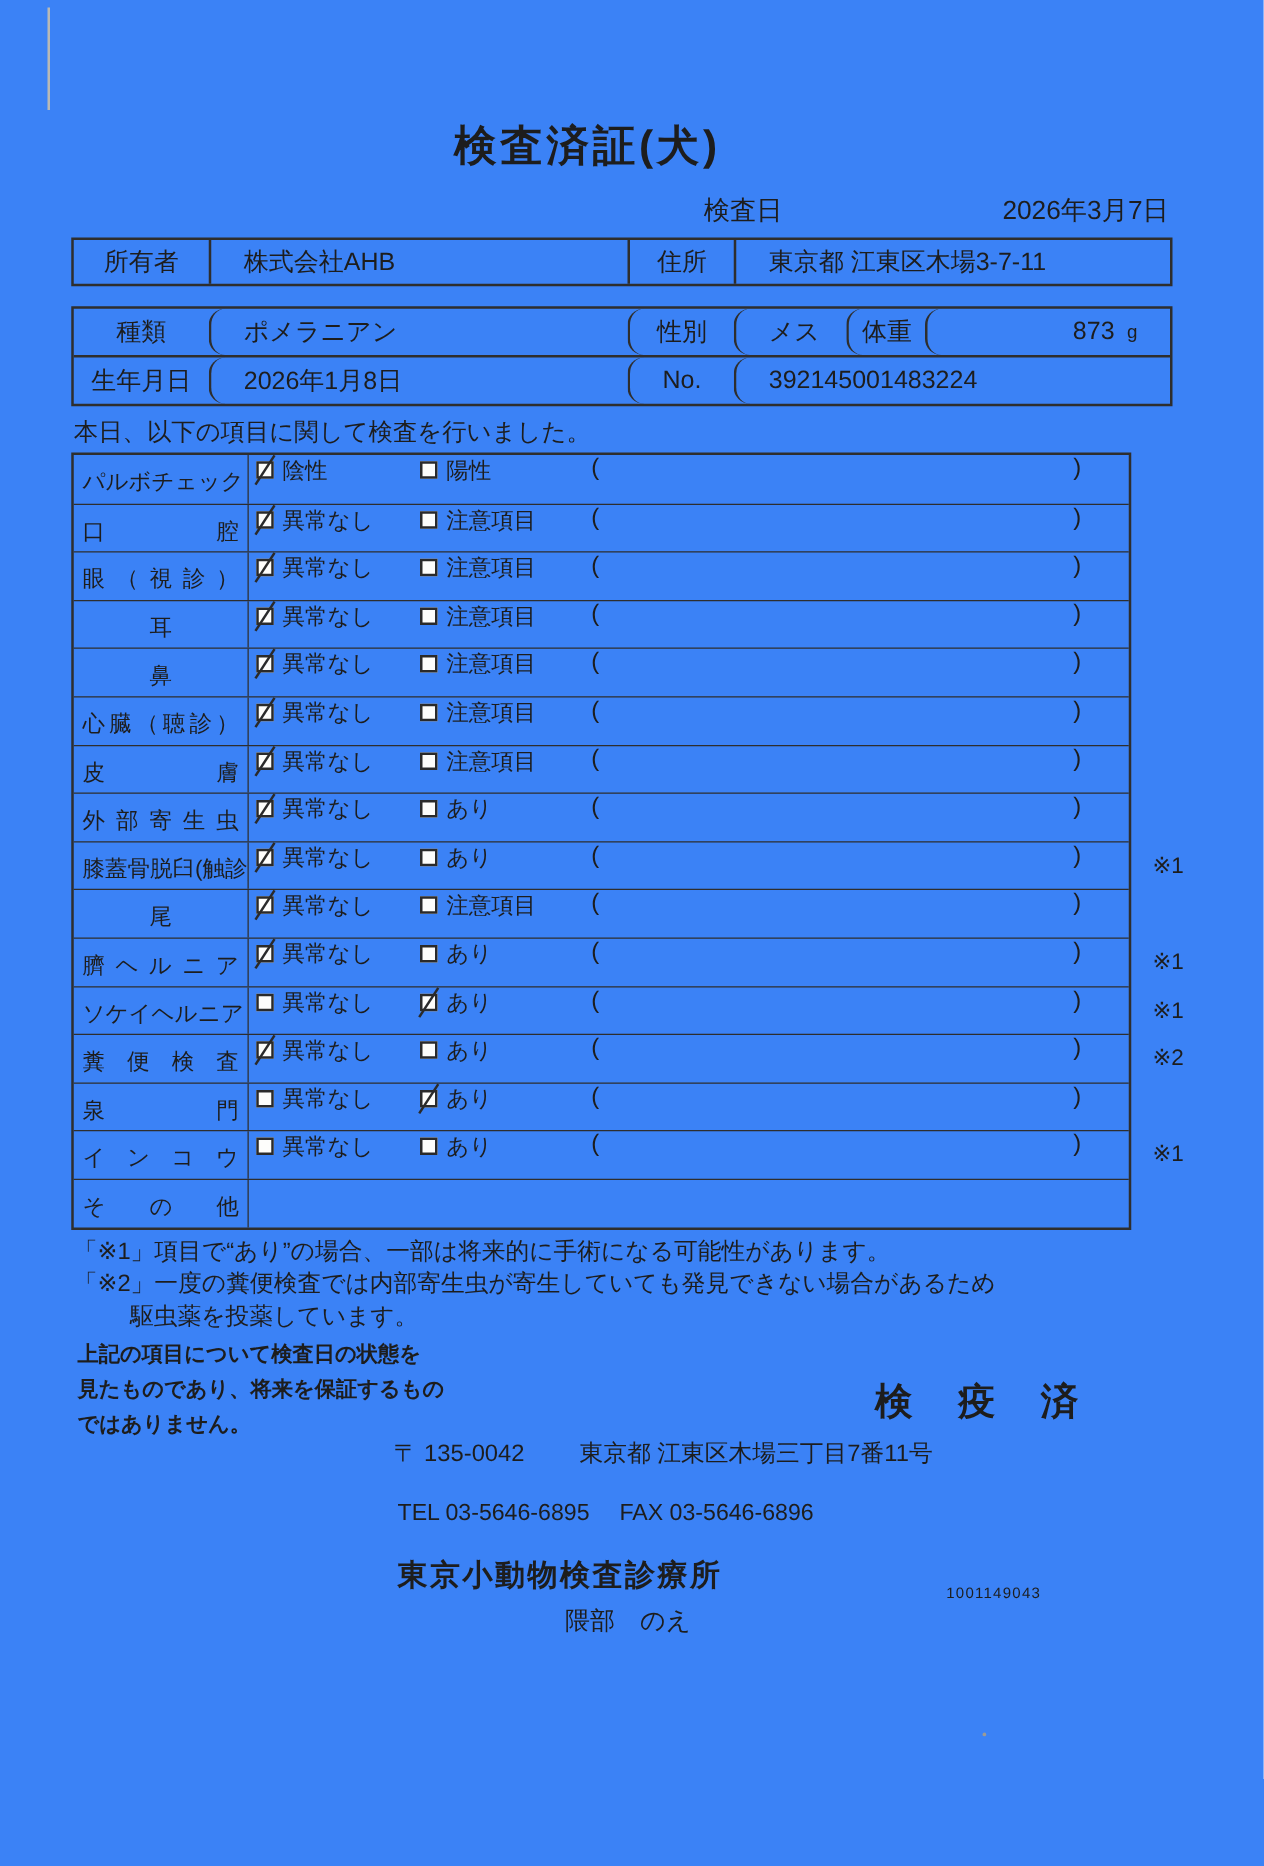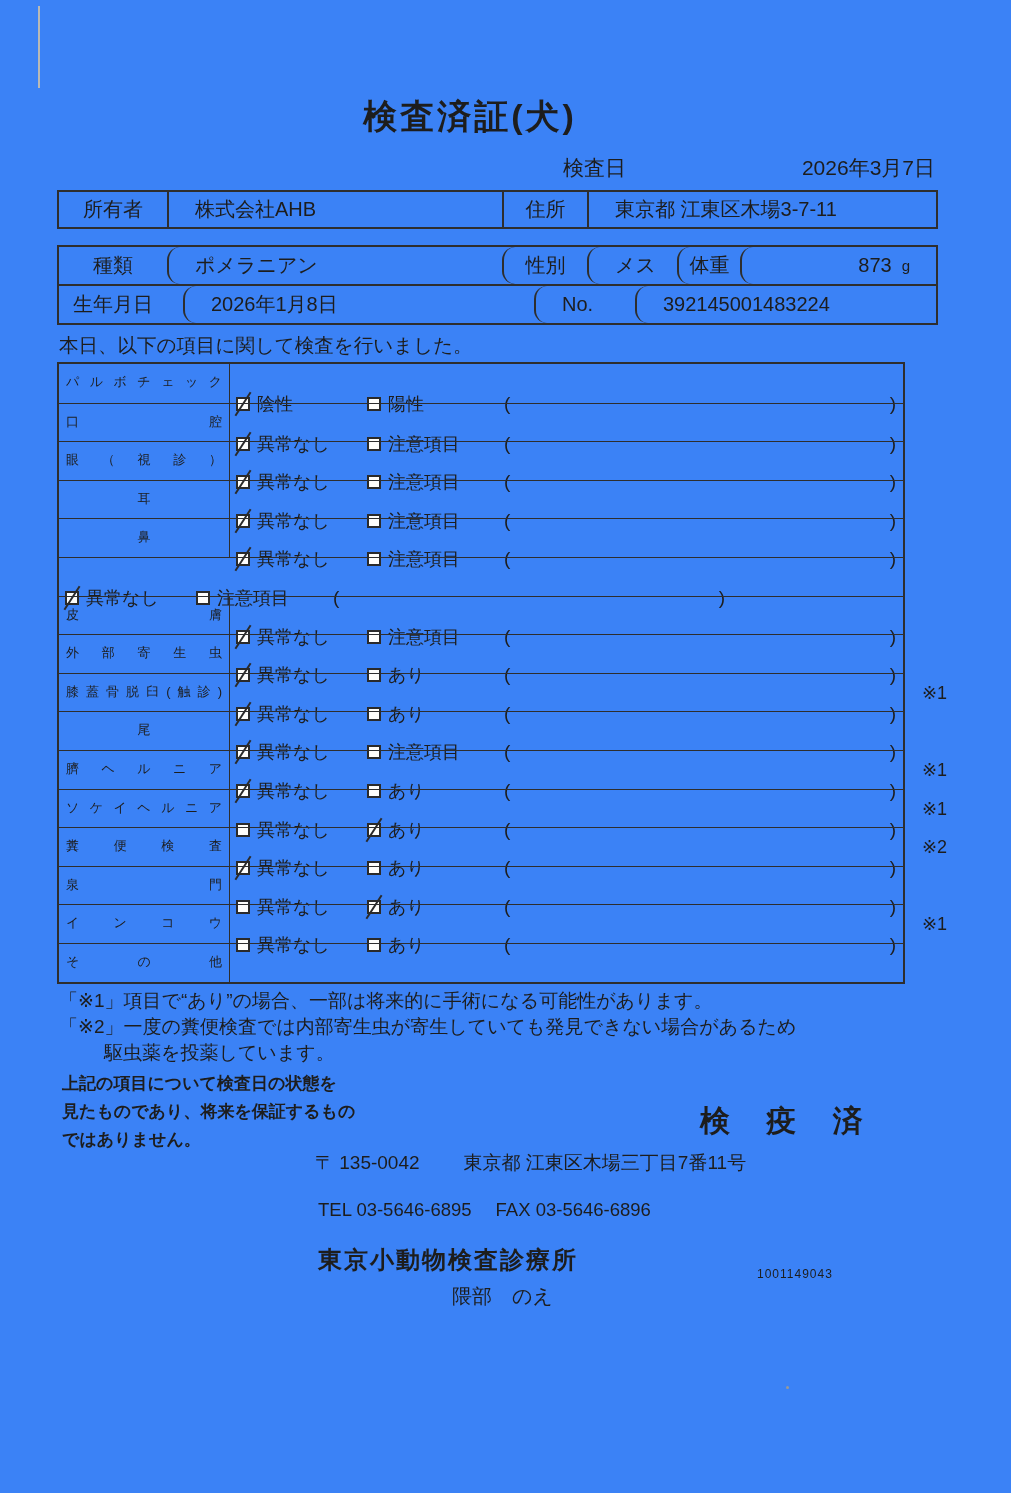--- a/index.html
+++ b/index.html
@@ -13,33 +13,33 @@
   .date-row { left:563px; top:154px; width:372px; display:flex; justify-content:space-between; font-size:21px; }
 
   .tableA { left:57px; top:190px; width:881px; display:grid; grid-template-columns:108px 335px 85px 1fr; border:2px solid #2e2e2e; }
   .tableA > div, .trow > div { padding:4px 26px; font-size:20px; border-left:2px solid #2e2e2e; display:flex; align-items:center; min-height:33px; white-space:nowrap; overflow:hidden; }
   .tableA > div:first-child, .trow > div:first-child { border-left:none; }
   .cell-label { justify-content:center; }
 
   .tableB { left:57px; top:245px; width:881px; border:2px solid #2e2e2e; }
   .trow { display:grid; }
   .trow1 { grid-template-columns:108px 335px 85px 90px 63px 1fr; border-bottom:2px solid #2e2e2e; }
-  .trow2 { grid-template-columns:108px 335px 85px 1fr;gap:16px; }
+  .trow2 { grid-template-columns:108px 335px 85px 1fr; }
   .trow > div { min-height:37px;border-radius:13px; }
   .cell-weight { justify-content:flex-end; align-items:flex-end; gap:10px; padding-right:16px; padding-bottom:7px; }
   .cell-weight .unit { font-size:15px; padding-bottom:1px; }
 
   .intro { left:59px; top:332px; font-size:19.5px; }
 
   .checklist { left:57px; top:362px; width:848px; border:2px solid #2e2e2e; }
   .c-row { display:flex; height:38.6px; position:relative; }
   .c-row + .c-row { border-top:1.6px solid #2e2e2e; }
-  .c-label { width:171px; border-right:1.6px solid #2e2e2e; font-size:13px; padding:9px 7px 0; text-align:justify; text-align-last:justify; white-space:nowrap; overflow:hidden; }
+  .c-label { width:140px; border-right:1.6px solid #2e2e2e; font-size:18px; padding:9px 7px 0; text-align:justify; text-align-last:justify; white-space:nowrap; overflow:hidden; }
   .c-label.center { text-align-last:center; }
-  .c-content { flex:1; display:flex; align-items:center; padding-left:6px; font-size:18px;margin-top:40px; }
+  .c-content { flex:1; display:flex; align-items:flex-start; padding-left:6px; font-size:18px; }
   .opt { width:131px; display:flex; align-items:center; gap:7px; }
   .cb { width:14px; height:14px; border:2px solid #2a2a2a; position:relative; flex:none; background:#fdfdfb; }
   .cb.checked::after { content:""; position:absolute; left:4px; top:-9px; width:2px; height:28px; background:#2a2a2a; transform:rotate(33deg); }
   .paren-box { width:392px; display:flex; justify-content:space-between; margin-left:6px; font-size:19px; }
   .row-note { position:absolute; right:-44px; top:8px; font-size:18px; white-space:nowrap; }
 
   .fn { font-size:19px; white-space:nowrap; }
   .fn1 { left:59px; top:988px; }
   .fn2 { left:59px; top:1014px; }
   .fn3 { left:104px; top:1040px; }
@@ -181,20 +181,21 @@
             <span class="cb"></span>
             <span>注意項目</span>
           </div>
           <div class="paren-box">
             <span>(</span>
             <span>)</span>
           </div>
         </div>
       </div>
       <div class="c-row">
+        <div class="c-label">心臓（聴診）</div>
         <div class="c-content">
           <div class="opt">
             <span class="cb checked"></span>
             <span>異常なし</span>
           </div>
           <div class="opt">
             <span class="cb"></span>
             <span>注意項目</span>
           </div>
           <div class="paren-box">

